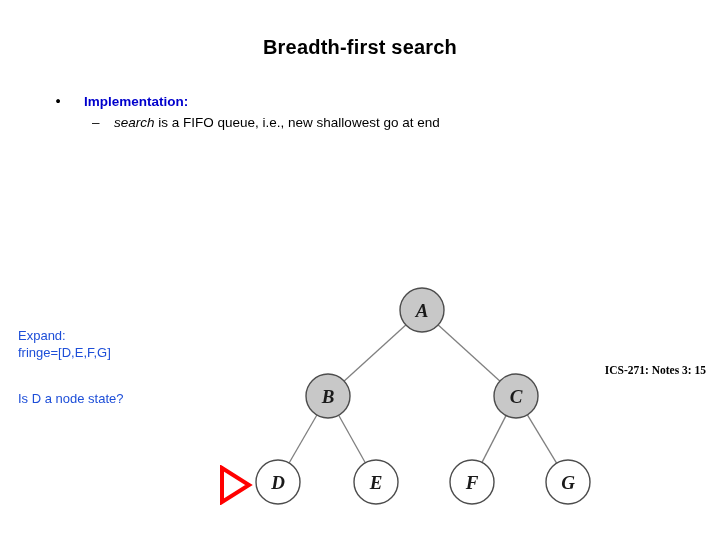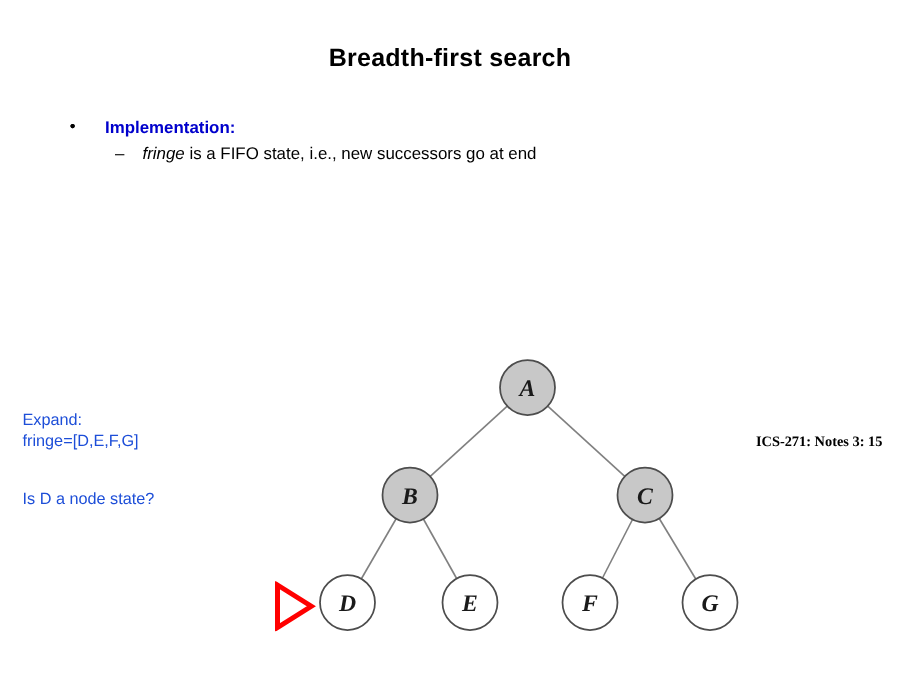--- a/index.html
+++ b/index.html
@@ -82,21 +82,21 @@
   }
   .note-expand {
     top: 327px;
   }
   .note-goal {
     top: 390px;
   }
   .footer {
     position: absolute;
     right: 14px;
-    bottom: 28px;
+    bottom: 12px;
     font-size: 11.5px;
     font-weight: bold;
     color: #000000;
     font-family: "Liberation Serif", serif;
     margin-left: 41px;
   }
   .tree {
     position: absolute;
     left: 210px;
     top: 270px;
@@ -130,21 +130,21 @@
       <span class="dot">•</span>
     </div>
 
     <div class="b1">
       <span class="dot">•</span>
       <span class="kw-blue">Implementation</span><span class="kw-blue">:</span>
     </div>
 
     <div class="b2">
       <span class="dash">–</span>
-      <span class="ital">fringe</span><span> is a FIFO state, i.e., new successors go at end</span>
+      <span class="ital">search</span><span> is a FIFO queue, i.e., new shallowest go at end</span>
     </div>
 
   </div>
 
   <div class="left-note note-expand">
     <div>Expand:</div>
     <div>fringe=[D,E,F,G]</div>
   </div>
 
   <div class="left-note note-goal">Is D a node state?</div>

